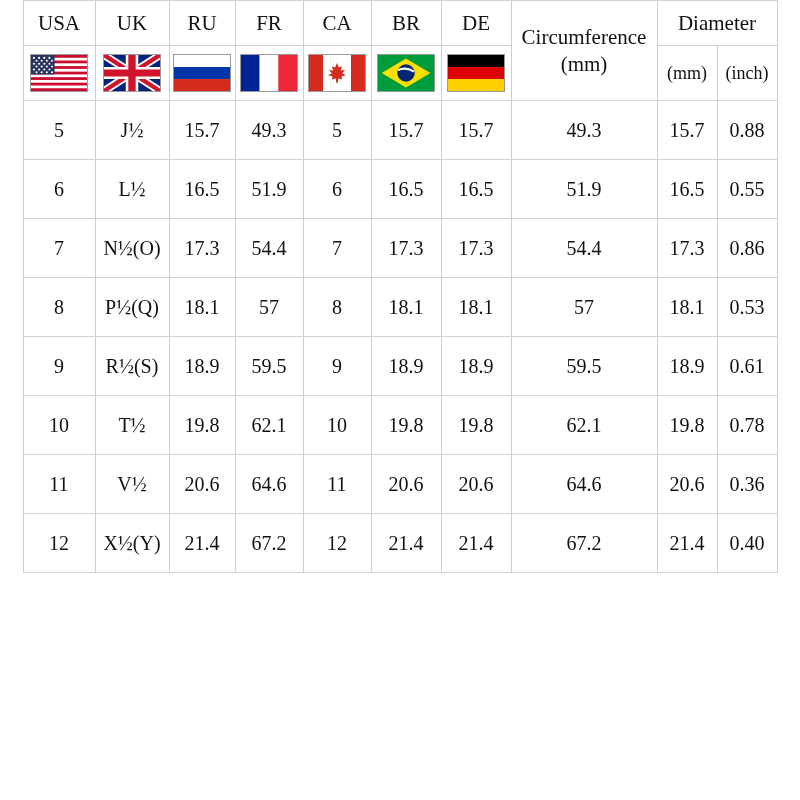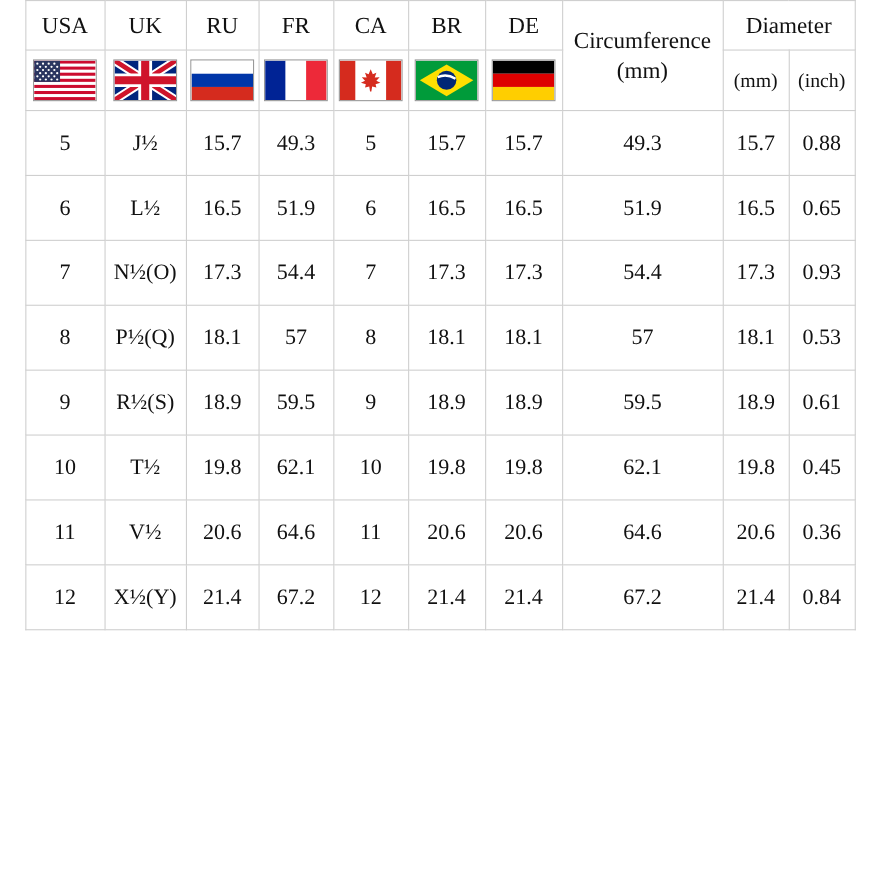--- a/index.html
+++ b/index.html
@@ -249,33 +249,33 @@
       <tr class="data-row">
         <td>6</td>
         <td>L½</td>
         <td>16.5</td>
         <td>51.9</td>
         <td>6</td>
         <td>16.5</td>
         <td>16.5</td>
         <td>51.9</td>
         <td>16.5</td>
-        <td>0.65</td>
+        <td>0.55</td>
       </tr>
       <tr class="data-row">
         <td>7</td>
         <td>N½(O)</td>
         <td>17.3</td>
         <td>54.4</td>
         <td>7</td>
         <td>17.3</td>
         <td>17.3</td>
         <td>54.4</td>
         <td>17.3</td>
-        <td>0.93</td>
+        <td>0.86</td>
       </tr>
       <tr class="data-row">
         <td>8</td>
         <td>P½(Q)</td>
         <td>18.1</td>
         <td>57</td>
         <td>8</td>
         <td>18.1</td>
         <td>18.1</td>
         <td>57</td>
@@ -297,21 +297,21 @@
       <tr class="data-row">
         <td>10</td>
         <td>T½</td>
         <td>19.8</td>
         <td>62.1</td>
         <td>10</td>
         <td>19.8</td>
         <td>19.8</td>
         <td>62.1</td>
         <td>19.8</td>
-        <td>0.45</td>
+        <td>0.78</td>
       </tr>
       <tr class="data-row">
         <td>11</td>
         <td>V½</td>
         <td>20.6</td>
         <td>64.6</td>
         <td>11</td>
         <td>20.6</td>
         <td>20.6</td>
         <td>64.6</td>
@@ -321,18 +321,18 @@
       <tr class="data-row">
         <td>12</td>
         <td>X½(Y)</td>
         <td>21.4</td>
         <td>67.2</td>
         <td>12</td>
         <td>21.4</td>
         <td>21.4</td>
         <td>67.2</td>
         <td>21.4</td>
-        <td>0.84</td>
+        <td>0.40</td>
       </tr>
     </tbody>
   </table>
 
 </div>
 
 </body></html>

